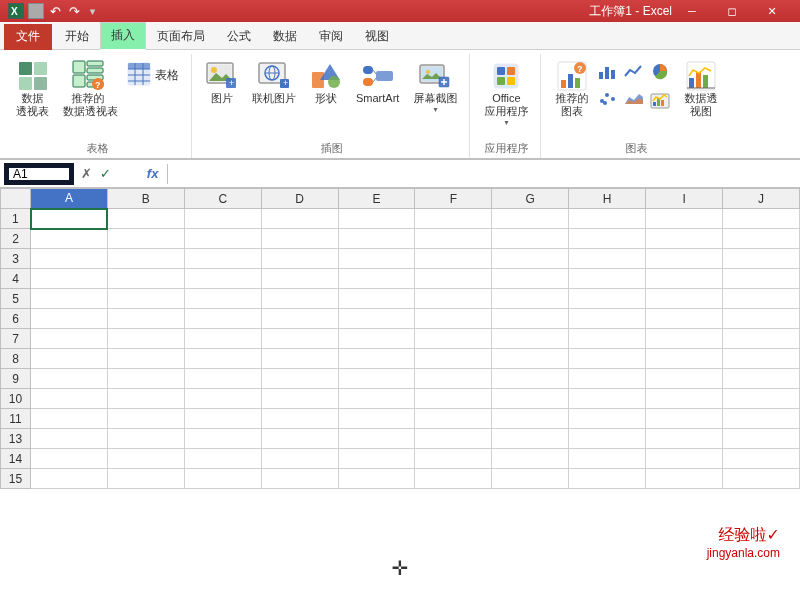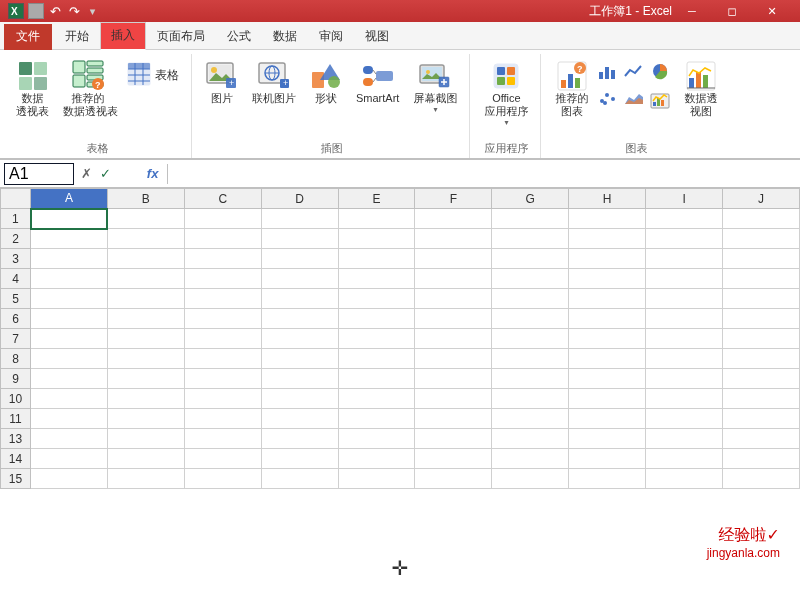--- a/index.html
+++ b/index.html
@@ -31,21 +31,21 @@
       font-size: 12px;
       cursor: pointer;
       color: #333;
       border: 1px solid transparent;
       border-bottom: none;
       background: transparent;
       position: relative;
       top: 1px;
     }
     .ribbon-tab.active {
-      background: #ef4444;
+      background: #86efac;
       border-color: #d0d0d0;
       border-bottom: 1px solid white;
       color: #333;
     }
 
     
     .ribbon-content {
       height: 110px;
       background: white;
       border-bottom: 2px solid #c0c0c0;
@@ -107,23 +107,23 @@
       background: white;
       display: flex;
       align-items: center;
       border-bottom: 1px solid #c0c0c0;
       padding: 0 4px;
       gap: 4px;
     }
     .cell-ref-box {
       width: 70px;
       height: 22px;
-      border: 1px solid #0f172a;
+      border: 5px solid #0f172a;
       padding: 0 4px;
-      font-size: 16px;
+      font-size: 12px;
       display: flex;
       align-items: center;
     }
     .formula-sep { width: 1px; height: 20px; background: #c0c0c0; margin: 0 2px; }
     .formula-input { flex: 1; height: 22px; border: none; outline: none; font-size: 12px; }
 
     
     .spreadsheet-container {
       flex: 1;
       overflow: hidden;

